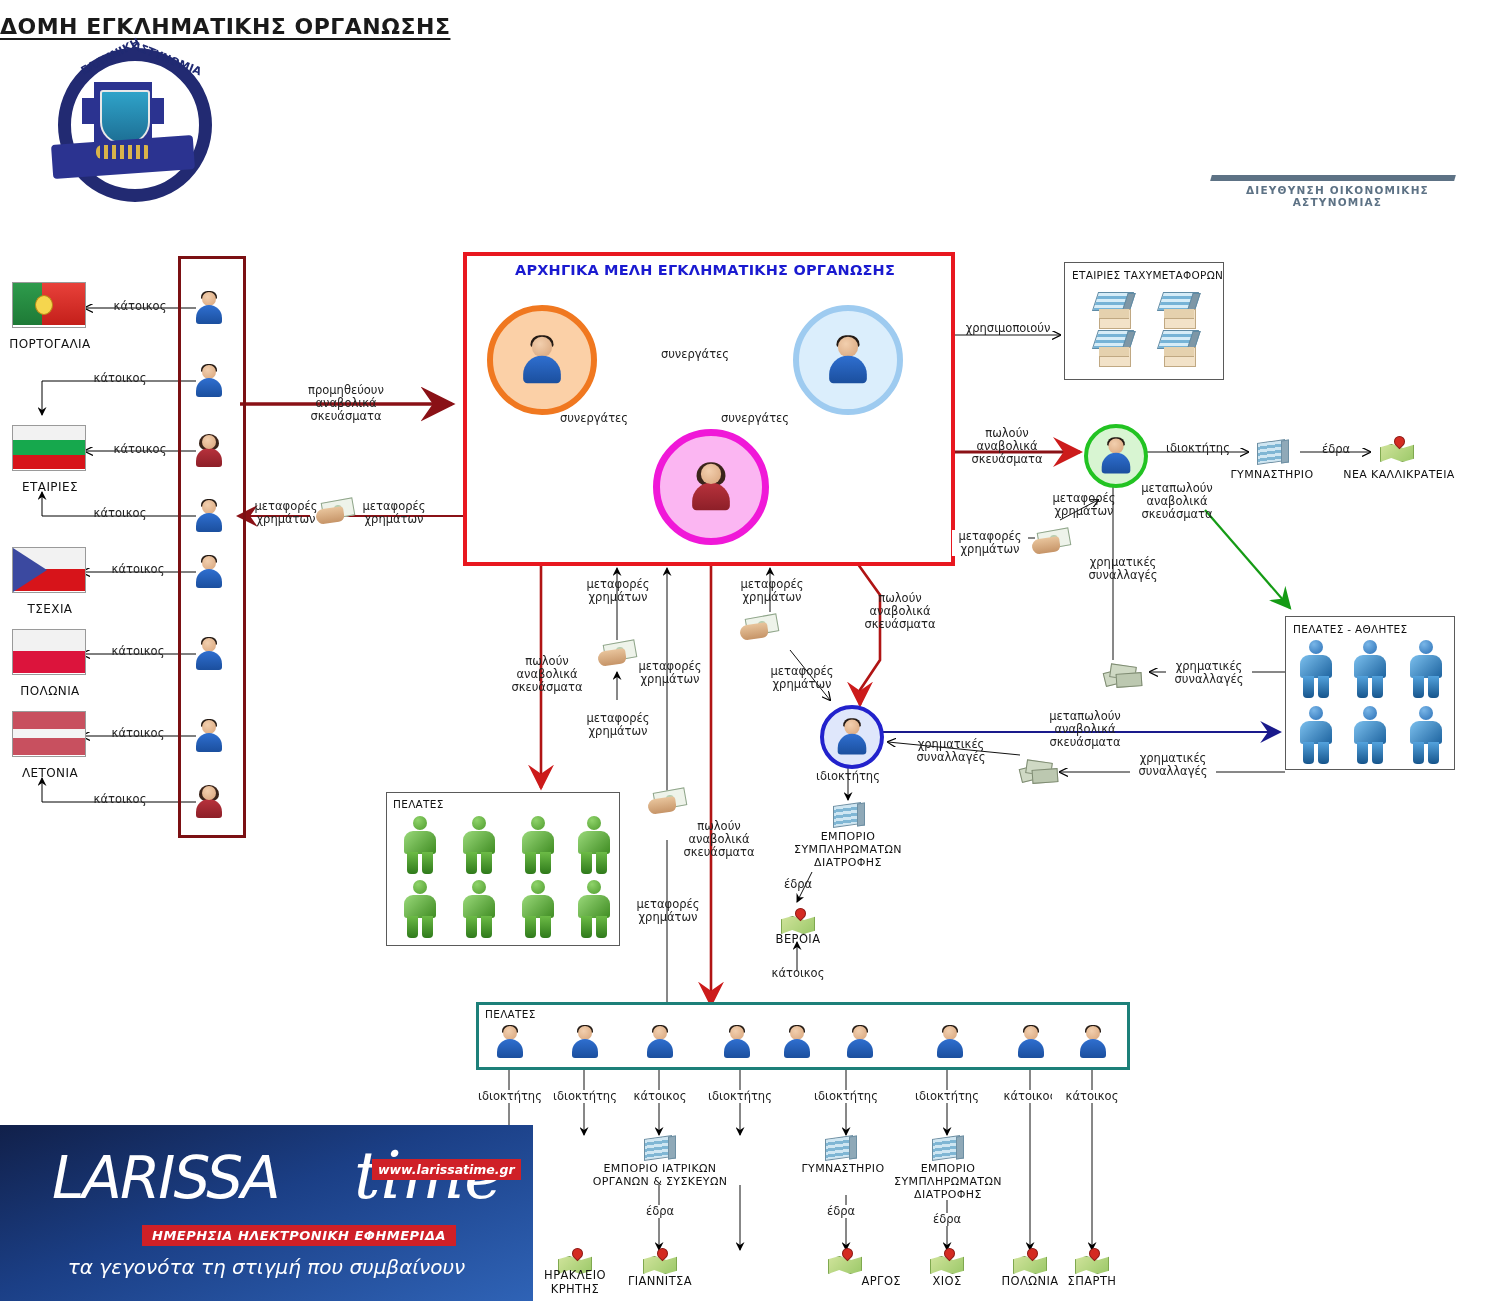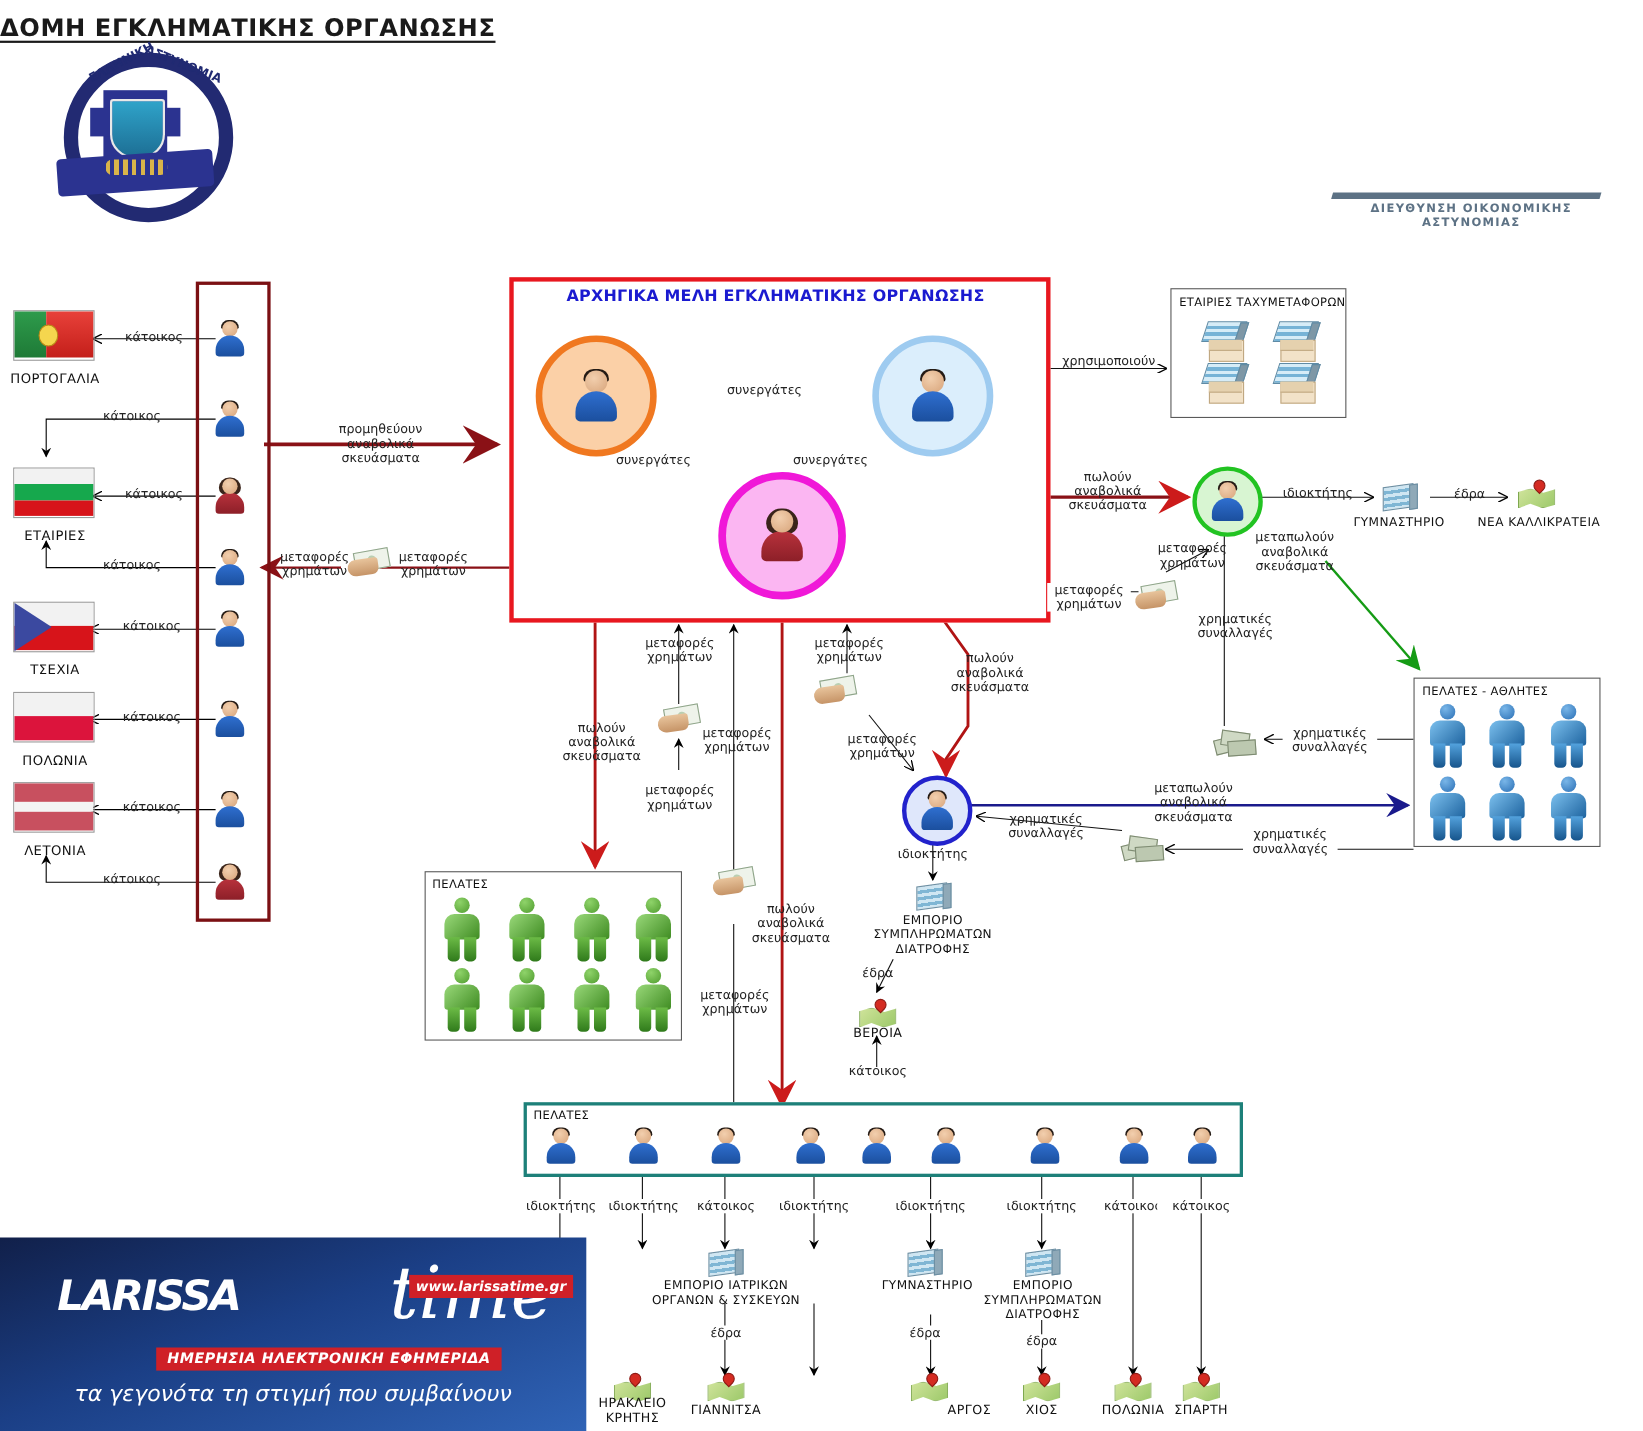--- a/index.html
+++ b/index.html
@@ -94,21 +94,21 @@
   .stick.blue .t{background:linear-gradient(135deg,#7cc0ee,#1d639f);}
   .stick.blue .lg{background:linear-gradient(180deg,#53a2dd,#17558c);}
 
   
   .plainbox{position:absolute;border:1px solid #5a5a5a;background:#fff;}
 
   
   #watermark{position:absolute;left:0;top:1125px;width:533px;height:176px;
      background:linear-gradient(160deg,#11204a 0%,#1b3f86 45%,#2f63b6 100%);overflow:hidden;}
   #wm-main{position:absolute;left:24px;top:14px;width:490px;height:100px;}
-  #wm-larissa{position:absolute;left:28px;top:10px;font-size:38px;font-weight:bold;font-style:italic;
+  #wm-larissa{position:absolute;left:28px;top:10px;font-size:58px;font-weight:normal;font-style:italic;
      color:#fff;letter-spacing:-2px;line-height:58px;font-family:"DejaVu Sans","Liberation Sans",sans-serif;}
   #wm-time{position:absolute;left:330px;top:4px;font-size:66px;font-style:italic;color:#fff;
      font-family:"DejaVu Serif","Liberation Serif",serif;line-height:66px;}
   #wm-url{position:absolute;left:348px;top:20px;background:#cf2027;color:#fff;font-size:12.5px;
      font-weight:bold;font-style:italic;padding:3px 6px;}
   #wm-sub{position:absolute;left:118px;top:86px;background:#cf2027;color:#fff;font-size:13px;
      font-weight:bold;font-style:italic;padding:3px 10px;letter-spacing:.5px;}
   #wm-tag{position:absolute;left:0;right:0;top:130px;text-align:center;color:#fff;font-size:20px;
      font-style:italic;font-family:"DejaVu Sans","Liberation Sans",sans-serif;}
 

